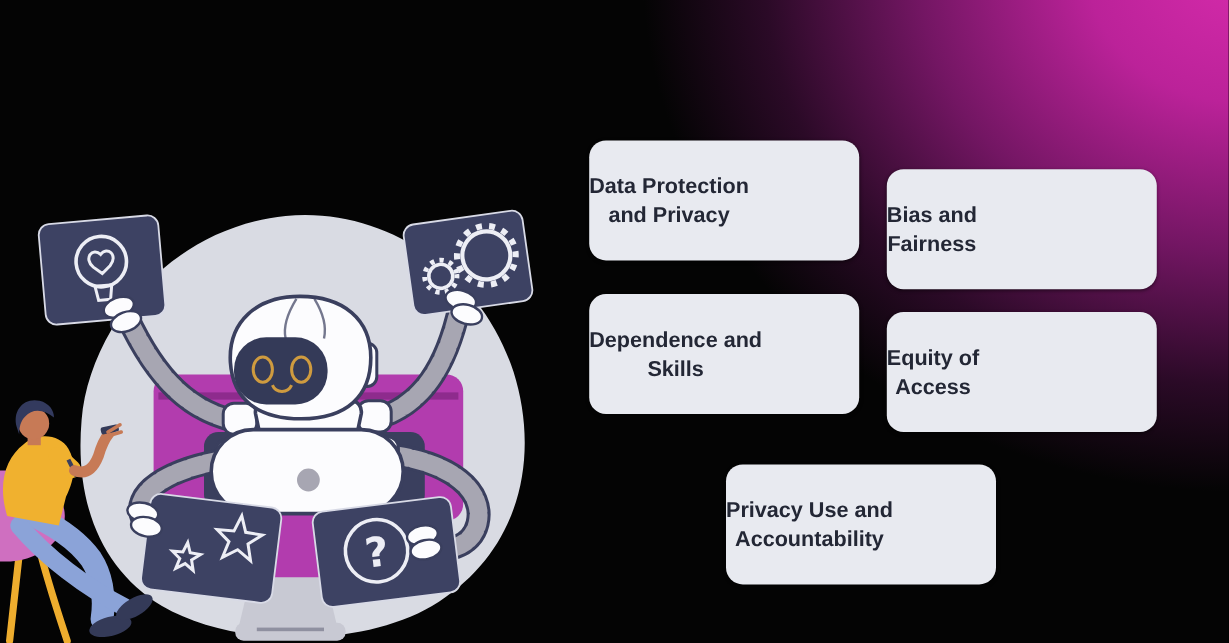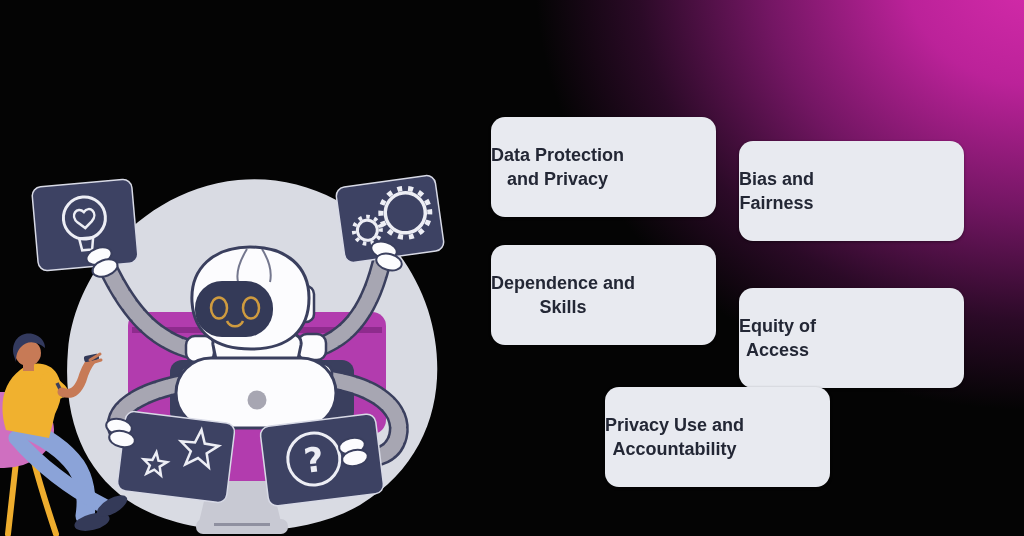--- a/index.html
+++ b/index.html
@@ -19,21 +19,21 @@
     position:absolute;width:225px;height:100px;
     background:#e8eaf0;border-radius:14px;
     display:flex;align-items:center;justify-content:flex-start;
     text-align:center;font-size:18px;font-weight:bold;line-height:1.36;
     color:#232735;white-space:pre-line;
     box-shadow:0 1px 3px rgba(0,0,0,.45);
   }
   .card.c1{left:491px;top:117px;}
   .card.c2{left:739px;top:121px;margin-top:20px;}
   .card.c3{left:491px;top:245px;}
-  .card.c4{left:739px;top:260px;margin-top:28px;}
+  .card.c4{left:739px;top:260px;}
   .card.c5{left:605px;top:387px;}
   svg.illustration{position:absolute;left:0;top:0;}
 </style>
 </head>
 <body>
 
 <div class="stage">
 
   <svg class="illustration" width="460" height="536" viewBox="0 0 460 536">
 

